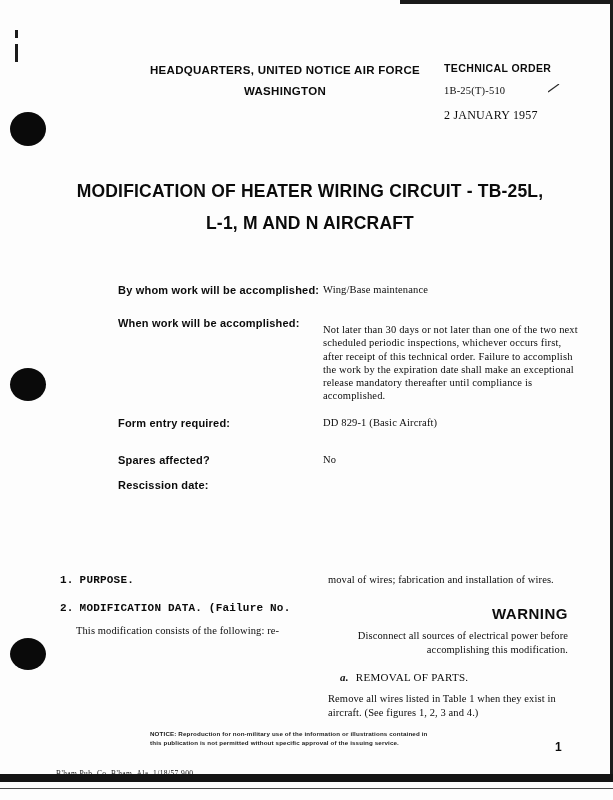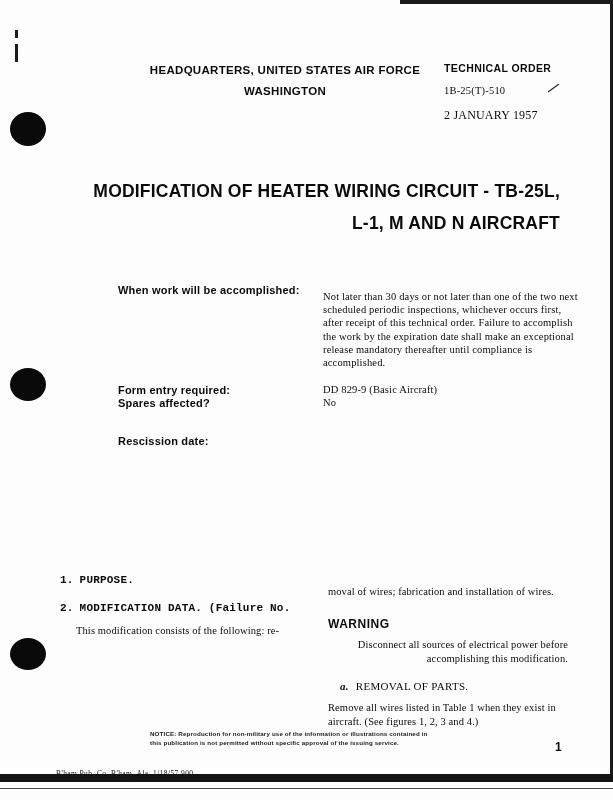--- a/index.html
+++ b/index.html
@@ -98,21 +98,21 @@
     width: 12px;
     height: 9px;
   }
 
   
   .doc-title {
     position: absolute;
     left: 60px;
     top: 175px;
     width: 500px;
-    text-align: right;
+    text-align: center;
     font-family: "Liberation Sans", sans-serif;
     font-weight: bold;
     font-size: 17.5px;
     line-height: 32px;
     letter-spacing: 0.2px;
   }
 
   
   .defs {
     position: absolute;
@@ -135,22 +135,22 @@
     padding-top: 1px;
   }
   .def-val {
     flex: 1;
     font-size: 10.5px;
     line-height: 13.2px;
     letter-spacing: 0.15px;
   }
   .def-row.r1 { margin-bottom: 20px; }
   .def-row.r2 { margin-bottom: 14px; }
-  .def-row.r3 { }
-  .def-row.r4 { margin-bottom: 24px; }
+  .def-row.r3 { margin-bottom: 23px; }
+  .def-row.r4 { margin-bottom: 12px; }
   .def-row.r2 .def-val { padding-top: 7px; }
 
   
   .cols {
     position: absolute;
     left: 60px;
     top: 573px;
     width: 510px;
     display: flex;
     gap: 28px;
@@ -176,22 +176,22 @@
     line-height: 14px;
     text-indent: 16px;
     letter-spacing: 0.1px;
     margin-top: 9px;
   }
   .body-p.noindent { text-indent: 0; }
   .gap-lg { height: 14px; }
   .warn-title {
     font-family: "Liberation Sans", sans-serif;
     font-weight: bold;
-    font-size: 12px;
-    text-align: left;
+    font-size: 15px;
+    text-align: right;
     letter-spacing: 0.5px;
     margin-top: 18px;
   }
   .warn-body {
     font-size: 10.5px;
     line-height: 14px;
     margin: 7px 0 0 18px;
     letter-spacing: 0.1px;
     text-align: right;
   }
@@ -247,46 +247,50 @@
   <div class="edge-right"></div>
   <div class="edge-bottom-band"></div>
   <div class="edge-bottom-thin"></div>
   <div class="margin-tick" style="top:30px;height:8px;"></div>
   <div class="margin-tick" style="top:44px;height:18px;"></div>
   <div class="punch-blob" style="left:10px;top:112px;width:36px;height:34px;"></div>
   <div class="punch-blob" style="left:10px;top:368px;width:36px;height:33px;"></div>
   <div class="punch-blob" style="left:10px;top:638px;width:36px;height:32px;"></div>
 
   <div class="hdr-left">
-    <div>HEADQUARTERS, UNITED STATES AIR FORCE</div>
+    <div>HEADQUARTERS, UNITED NOTICE AIR FORCE</div>
     <div>WASHINGTON</div>
   </div>
 
   <div class="hdr-right">
     <div class="to-label">TECHNICAL ORDER</div>
     <div class="to-num">1B-25(T)-510</div>
     <div class="to-date">2 JANUARY 1957</div>
   </div>
   <svg class="pencil-tick" viewBox="0 0 12 9">
     <path d="M0 8 L11 0" stroke="#2a2a2a" stroke-width="1.2" fill="none"></path>
   </svg>
 
   <div class="doc-title">
     <div>MODIFICATION OF HEATER WIRING CIRCUIT - TB-25L,</div>
     <div>L-1, M AND N AIRCRAFT</div>
   </div>
 
   <div class="defs">
+    <div class="def-row r1">
+      <div class="def-term">By whom work will be accomplished:</div>
+      <div class="def-val">Wing/Base maintenance</div>
+    </div>
     <div class="def-row r2">
       <div class="def-term">When work will be accomplished:</div>
       <div class="def-val">Not later than 30 days or not later than one of the two next scheduled periodic inspections, whichever occurs first, after receipt of this technical order. Failure to accomplish the work by the expiration date shall make an exceptional release mandatory thereafter until compliance is accomplished.</div>
     </div>
     <div class="def-row r3">
       <div class="def-term">Form entry required:</div>
-      <div class="def-val">DD 829-9 (Basic Aircraft)</div>
+      <div class="def-val">DD 829-1 (Basic Aircraft)</div>
     </div>
     <div class="def-row r4">
       <div class="def-term">Spares affected?</div>
       <div class="def-val">No</div>
     </div>
     <div class="def-row r5">
       <div class="def-term">Rescission date:</div>
     </div>
   </div>
 
@@ -299,21 +303,21 @@
 
       <div class="gap-lg"></div>
 
       <div class="sec-head">
         <span class="num">2.</span><span>MODIFICATION DATA.  (Failure No.</span>
       </div>
       <div class="body-p">This modification consists of the following: re-</div>
     </div>
 
     <div class="col">
-      <div class="body-p noindent" style="margin-top:12px;">moval of wires; fabrication and installation of wires.</div>
+      <div class="body-p noindent" style="margin-top:0;">moval of wires; fabrication and installation of wires.</div>
 
       <div class="warn-title">WARNING</div>
       <div class="warn-body">Disconnect all sources of electrical power before accomplishing this modification.</div>
 
       <div class="sub-head">
         <span class="it">a.</span><span>REMOVAL OF PARTS.</span>
       </div>
       <div class="body-p noindent">Remove all wires listed in Table 1 when they exist in aircraft. (See figures 1, 2, 3 and 4.)</div>
     </div>
 

